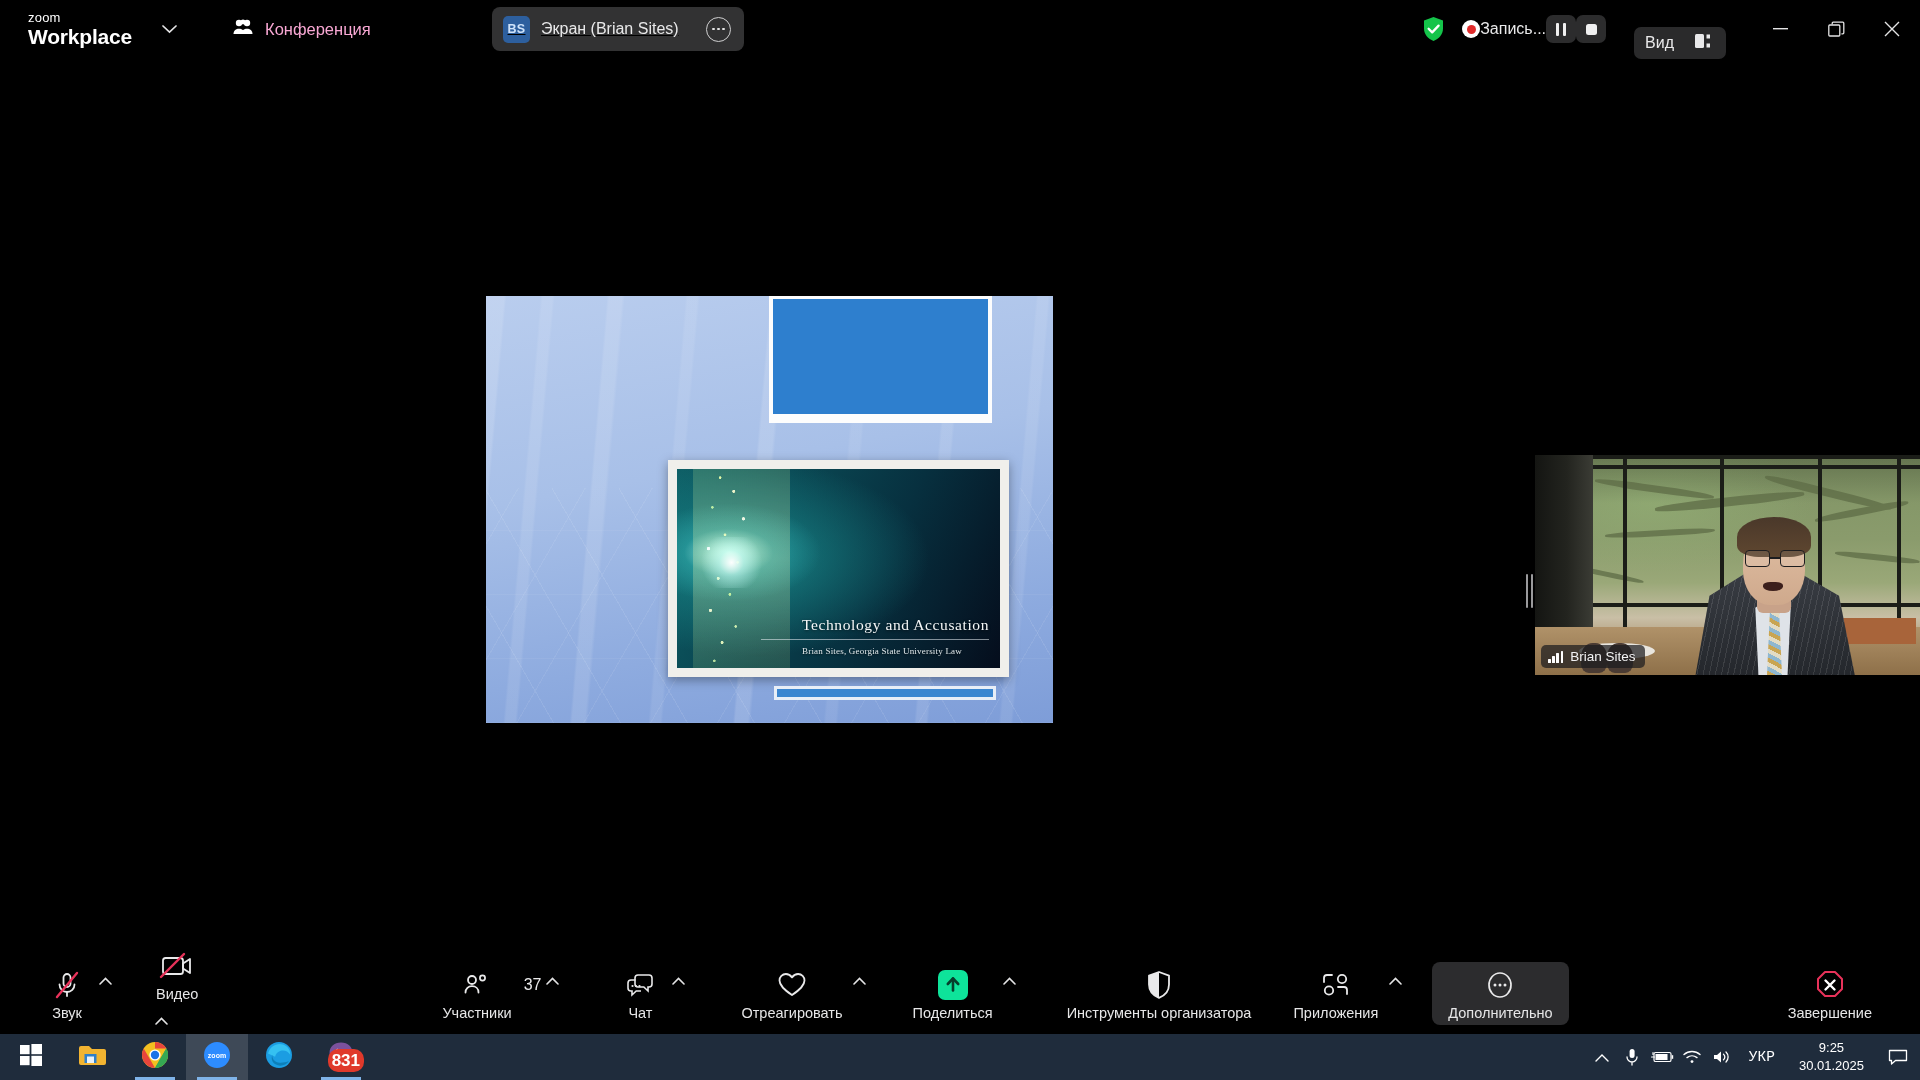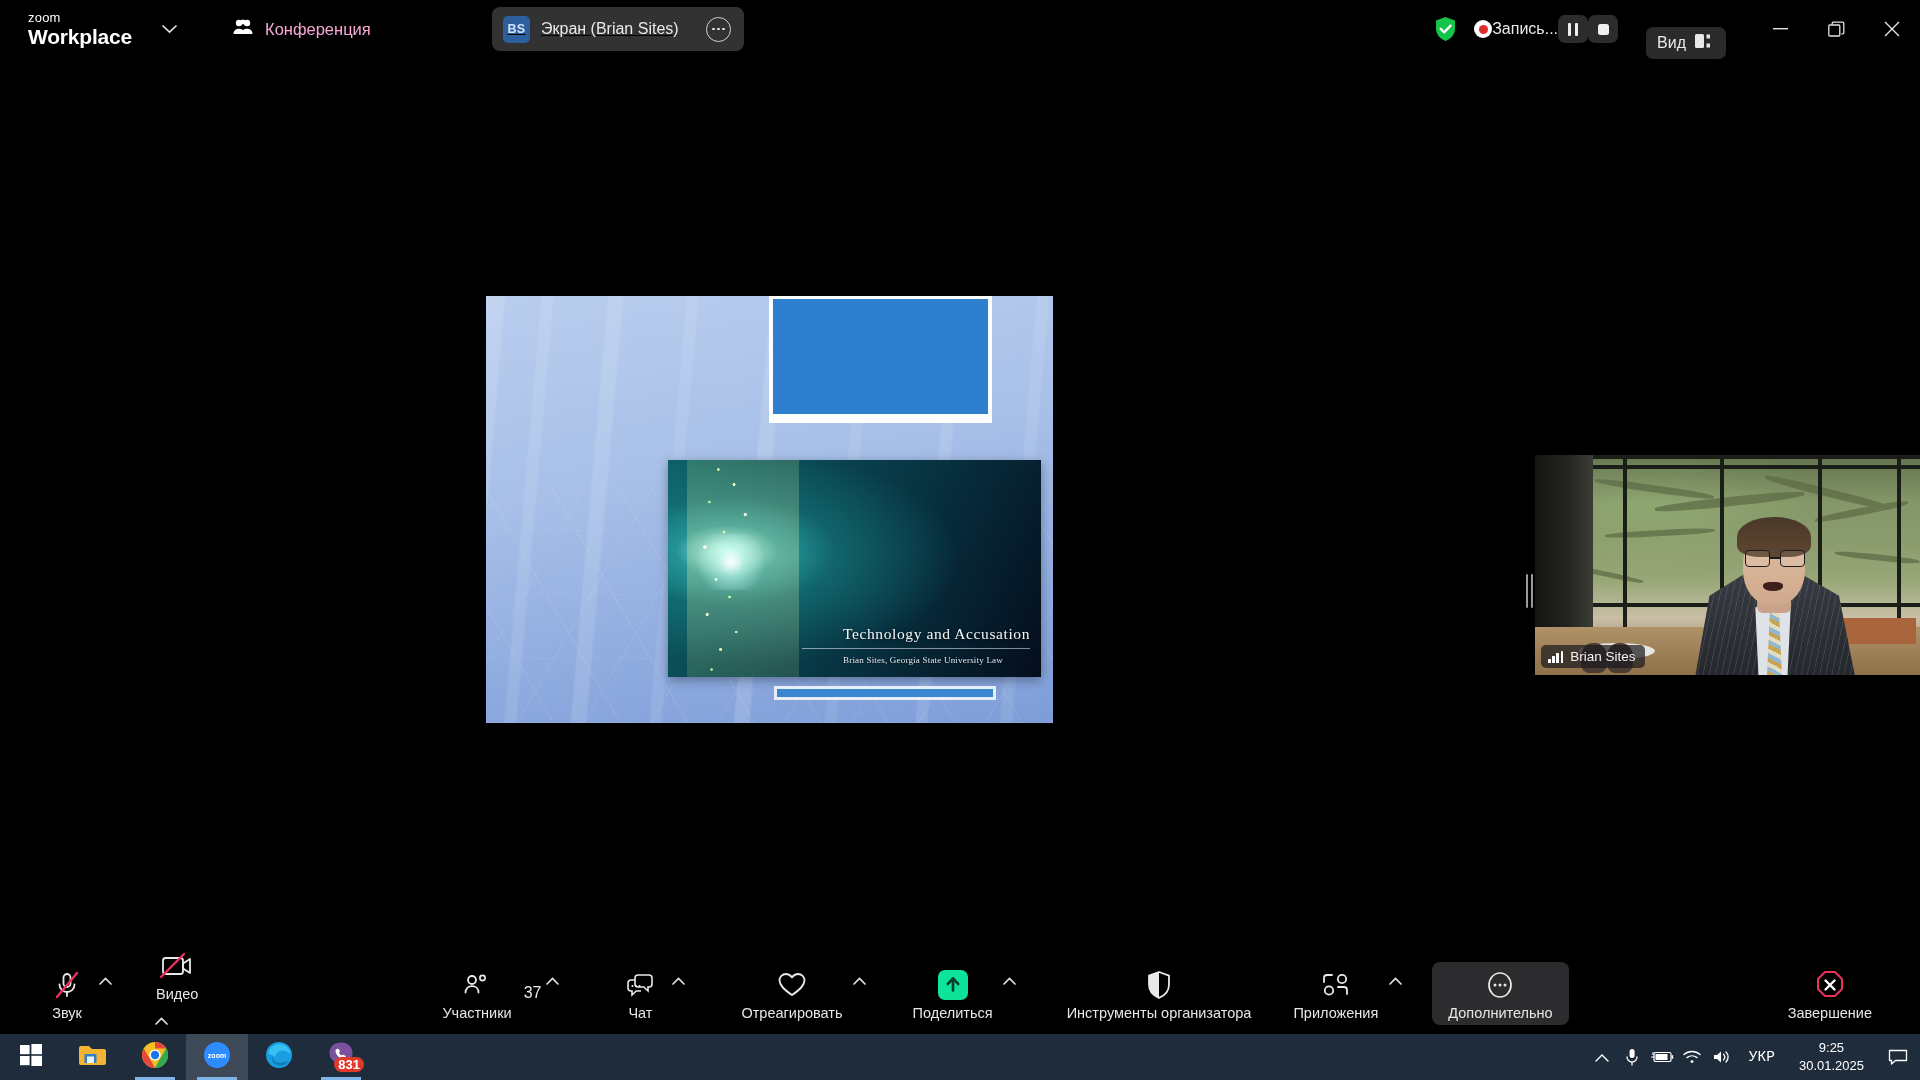--- a/index.html
+++ b/index.html
@@ -83,21 +83,21 @@
   }
   .rec-dot { width: 9px; height: 9px; border-radius: 50%; background: #e02b2b; }
   .rec-text { color: #e9e9ea; font-size: 16px; }
   .rec-btn {
     width: 30px; height: 28px; border-radius: 7px; background: #2c2c2d;
     display: flex; align-items: center; justify-content: center; cursor: pointer;
   }
   .rec-btn.pause i { width: 3.6px; height: 13px; background: #f0f0f0; margin: 0 1.8px; display: block; border-radius: 1px; }
   .rec-btn.stop i { width: 11px; height: 11px; background: #f0f0f0; border-radius: 2.5px; display: block; }
   .view-btn {
-    display: flex; align-items: center; gap: 9px;
+    display: flex; align-items: center; gap: 21px;
     background: #2a2a2b; border-radius: 7px;
     padding: 6px 11px; margin-left: 24px; cursor: pointer; margin-top: 28px;
   }
   .view-btn .vlbl { color: #e9e9ea; font-size: 16px; }
   .wctrls { display: flex; align-items: center; margin-left: 26px; }
   .wbtn {
     width: 56px; height: 44px; display: flex; align-items: center; justify-content: center;
     cursor: pointer;
   }
 
@@ -136,23 +136,23 @@
       repeating-linear-gradient(0deg, rgba(255,255,255,.18) 0 1px, rgba(255,255,255,0) 1px 64px);
   }
   .blue-window {
     position: absolute; left: 761px; top: 0;
     width: 223px; height: 127px;
     background: #fdfdfd; padding: 3px 4px 9px 4px;
   }
   .blue-window .inner { width: 100%; height: 100%; background: #2e7fce; }
   .slide-frame {
     position: absolute; left: 660px; top: 164px;
-    width: 373px; height: 217px;
+    width: 341px; height: 217px;
     background: #f0efeb;
-    padding: 0;
+    padding: 9px;
     box-shadow: 0 3px 10px rgba(0,0,0,.35);
   }
   .slide {
     position: relative; width: 100%; height: 100%;
     background:
       radial-gradient(ellipse 46% 40% at 16% 42%, rgba(190,255,245,.95) 0%, rgba(60,190,190,.40) 30%, rgba(0,0,0,0) 62%),
       radial-gradient(ellipse 80% 70% at 22% 45%, rgba(28,150,150,.75) 0%, rgba(0,0,0,0) 70%),
       linear-gradient(115deg, #0e5f66 0%, #0a4954 28%, #07303f 60%, #050d1c 100%);
     overflow: hidden;
   }
@@ -347,22 +347,22 @@
     width: 62px; height: 46px; display: flex; align-items: center; justify-content: center;
     position: relative; cursor: pointer;
   }
   .tb-app.running::after {
     content: ''; position: absolute; bottom: 0; left: 11px; right: 11px;
     height: 3px; background: #7fb3e8;
   }
   .tb-app.active { background: rgba(255,255,255,.14); }
   .badge {
     position: absolute; right: 8px; bottom: 8px;
-    min-width: 19px; height: 15px; border-radius: 10px; background: #e0392b;
-    color: #fff; font-size: 13px; font-weight: 700;
+    min-width: 19px; height: 23px; border-radius: 10px; background: #e0392b;
+    color: #fff; font-size: 17px; font-weight: 700;
     display: flex; align-items: center; justify-content: center; padding: 0 4px;
   }
   .tray { position: absolute; right: 0; display: flex; align-items: center; height: 46px; }
   .tray-ico { width: 30px; height: 46px; display: flex; align-items: center; justify-content: center; cursor: pointer; }
   .tray-lang { color: #fff; font-size: 14.5px; padding: 0 12px; cursor: pointer; font-family: Liberation Mono, monospace; }
   .clock {
     display: flex; flex-direction: column; align-items: center; justify-content: center;
     color: #fff; font-size: 13px; line-height: 1.35; padding: 0 12px; cursor: pointer;
   }
   .tray-notify { width: 44px; height: 46px; display: flex; align-items: center; justify-content: center; cursor: pointer; }
@@ -593,21 +593,21 @@
       <div class="tb-item">
         <span class="ico">
           <svg width="28" height="24" viewBox="0 0 28 24">
             <circle cx="9" cy="7" r="4" stroke="#e9e9ea" stroke-width="1.8" fill="none"></circle>
             <circle cx="19.5" cy="5" r="2.6" stroke="#e9e9ea" stroke-width="1.7" fill="none"></circle>
             <path d="M2.5 19.5c0-3.9 2.9-6.3 6.5-6.3s6.5 2.4 6.5 6.3" stroke="#e9e9ea" stroke-width="1.8" fill="none" stroke-linecap="round"></path>
           </svg>
         </span>
         <span class="lbl">Участники</span>
       </div>
-      <span class="count" style="align-self:flex-start;margin-top:20px;">37</span>
+      <span class="count" style="align-self:flex-start;margin-top:12px;">37</span>
       <span class="caret">
         <svg width="13" height="8" viewBox="0 0 13 8">
             <path d="M1 7l5.5-5.5L12 7" stroke="#e4e4e5" stroke-width="1.6" fill="none" stroke-linecap="round"></path>
           </svg>
       </span>
     </div>
 
     <div class="tb-group" style="margin-left:50px;">
       <div class="tb-item">
         <span class="ico">

